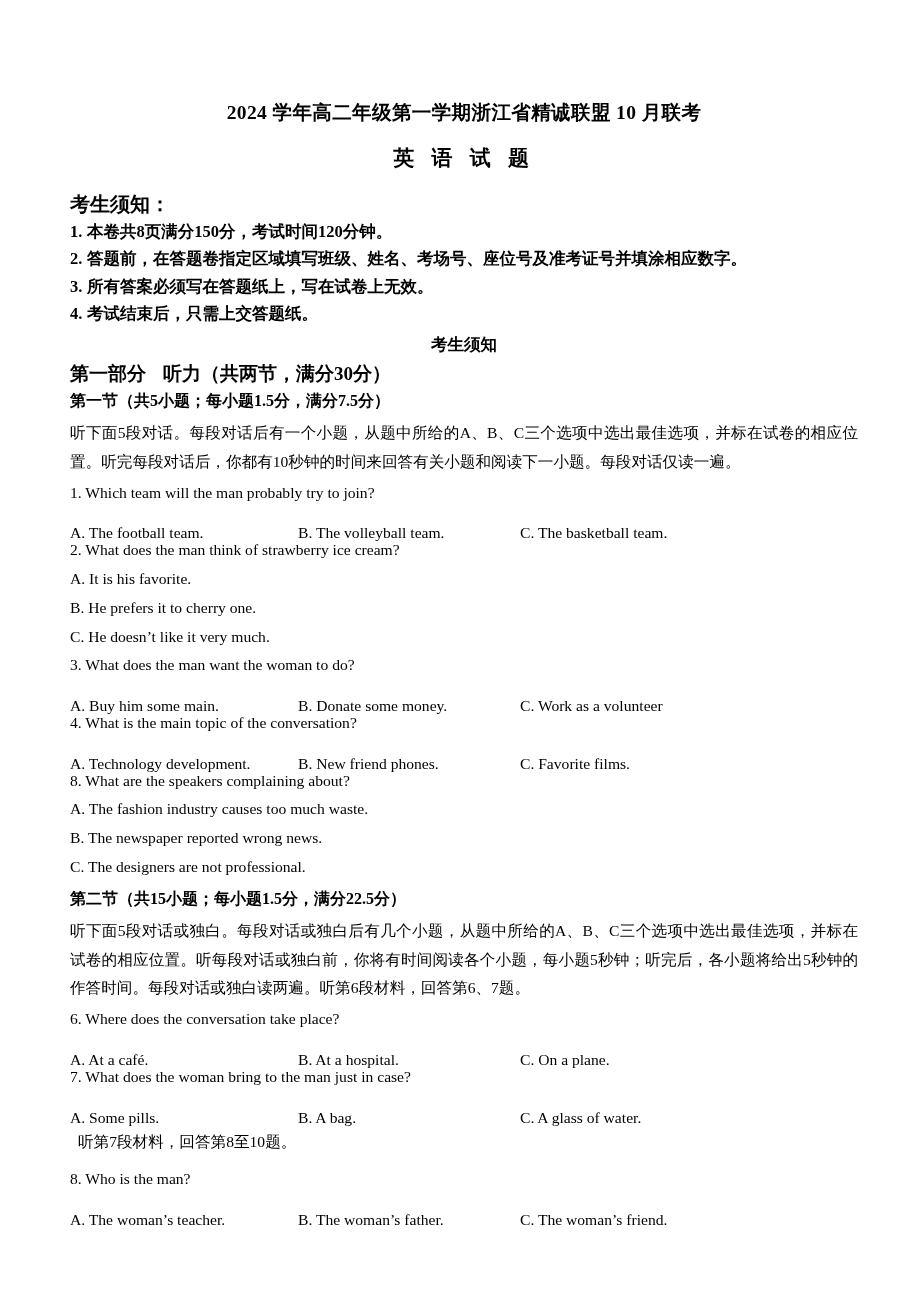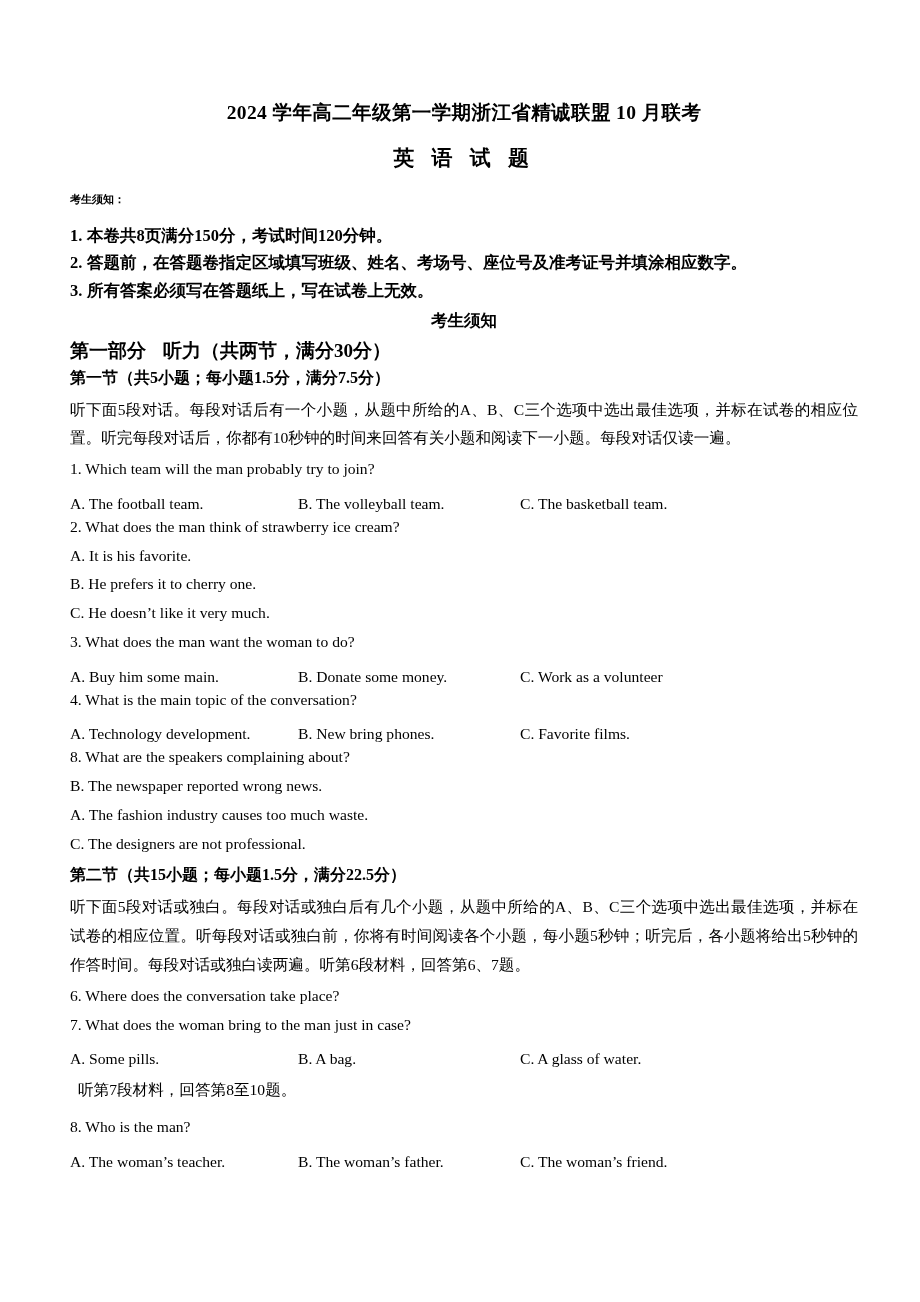--- a/index.html
+++ b/index.html
@@ -41,24 +41,24 @@
     margin: 0;
     padding-top: 22px;
     line-height: 1.2;
   }
 
   
   .notice {
     margin-top: 22px;
   }
   .notice-title {
-    font-size: 11px;
-    font-weight: bold;
-    line-height: 1.0;
-    margin-bottom: 23px;
+    font-size: 20px;
+    font-weight: bold;
+    line-height: 1.0;
+    margin-bottom: 10px;
   }
   .notice-item {
     font-size: 16.5px;
     font-weight: bold;
     line-height: 1.0;
     margin-bottom: 11px;
     white-space: nowrap;
   }
   .notice-item .num {
     display: inline-block;
@@ -108,21 +108,21 @@
   }
   .opts-row {
     position: relative;
     font-size: 15.6px;
     line-height: 28.8px;
     height: 28.8px;
     white-space: nowrap;
   }
   .opts-row .opt {
     position: absolute;
-    top: 6px;
+    top: 12px;
   }
   .opts-row .opt.a { left: 0; }
   .opts-row .opt.b { left: 228px; }
   .opts-row .opt.c { left: 450px; }
   .opt-stack {
     font-size: 15.6px;
     line-height: 28.8px;
     margin: 0;
     white-space: nowrap;
   }
@@ -145,20 +145,23 @@
     <div class="notice-title">考生须知：</div>
     <div class="notice-item">
       <span class="num">1.</span><span>本卷共8页满分150分，考试时间120分钟。</span>
     </div>
     <div class="notice-item">
       <span class="num">2.</span><span>答题前，在答题卷指定区域填写班级、姓名、考场号、座位号及准考证号并填涂相应数字。</span>
     </div>
     <div class="notice-item">
       <span class="num">3.</span><span>所有答案必须写在答题纸上，写在试卷上无效。</span>
     </div>
+    <div class="notice-item">
+      <span class="num">4.</span><span>考试结束后，只需上交答题纸。</span>
+    </div>
   </div>
 
   <div class="part-banner">考生须知</div>
 
   <div class="sec-head-major">
     <span>第一部分</span><span class="gap"></span><span>听力（共两节，满分30分）</span>
   </div>
 
   <div class="sec-head-minor">第一节（共5小题；每小题1.5分，满分7.5分）</div>
   <p class="instruction">听下面5段对话。每段对话后有一个小题，从题中所给的A、B、C三个选项中选出最佳选项，并标在试卷的相应位置。听完每段对话后，你都有10秒钟的时间来回答有关小题和阅读下一小题。每段对话仅读一遍。</p>
@@ -178,33 +181,38 @@
   <p class="q-stem">3. What does the man want the woman to do?</p>
   <div class="opts-row">
     <span class="opt a">A. Buy him some main.</span>
     <span class="opt b">B. Donate some money.</span>
     <span class="opt c">C. Work as a volunteer</span>
   </div>
 
   <p class="q-stem">4. What is the main topic of the conversation?</p>
   <div class="opts-row">
     <span class="opt a">A. Technology development.</span>
-    <span class="opt b">B. New bring phones.</span>
+    <span class="opt b">B. New friend phones.</span>
     <span class="opt c">C. Favorite films.</span>
   </div>
 
   <p class="q-stem">8. What are the speakers complaining about?</p>
+  <p class="opt-stack">A. The fashion industry causes too much waste.</p>
   <p class="opt-stack">B. The newspaper reported wrong news.</p>
-  <p class="opt-stack">A. The fashion industry causes too much waste.</p>
   <p class="opt-stack">C. The designers are not professional.</p>
 
   <div class="sec-head-minor" style="margin-top:9px;">第二节（共15小题；每小题1.5分，满分22.5分）</div>
   <p class="instruction">听下面5段对话或独白。每段对话或独白后有几个小题，从题中所给的A、B、C三个选项中选出最佳选项，并标在试卷的相应位置。听每段对话或独白前，你将有时间阅读各个小题，每小题5秒钟；听完后，各小题将给出5秒钟的作答时间。每段对话或独白读两遍。听第6段材料，回答第6、7题。</p>
 
   <p class="q-stem">6. Where does the conversation take place?</p>
+  <div class="opts-row">
+    <span class="opt a">A. At a café.</span>
+    <span class="opt b">B. At a hospital.</span>
+    <span class="opt c">C. On a plane.</span>
+  </div>
 
   <p class="q-stem">7. What does the woman bring to the man just in case?</p>
   <div class="opts-row">
     <span class="opt a">A. Some pills.</span>
     <span class="opt b">B. A bag.</span>
     <span class="opt c">C. A glass of water.</span>
   </div>
 
   <p class="material-note">听第7段材料，回答第8至10题。</p>
 

